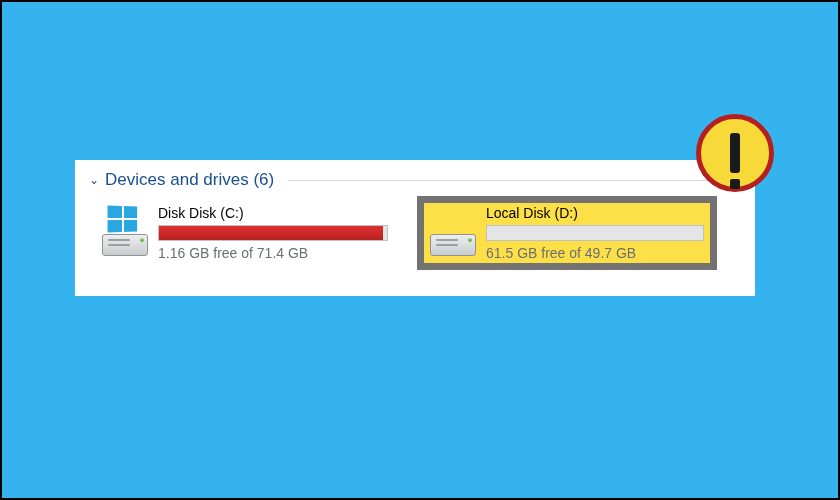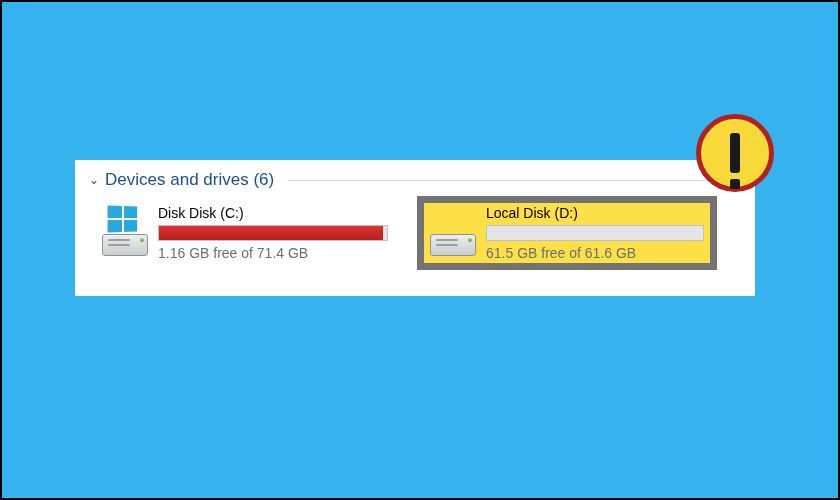--- a/index.html
+++ b/index.html
@@ -194,21 +194,21 @@
 
     <div class="drive selected">
       <div class="drive-icon">
         <div class="disk"></div>
       </div>
       <div class="drive-info">
         <div class="drive-label">Local Disk (D:)</div>
         <div class="bar">
           <div class="fill blue" style="width:0.2%"></div>
         </div>
-        <div class="drive-free">61.5 GB free of 61.6 GB</div>
+        <div class="drive-free">61.5 GB free of 49.7 GB</div>
       </div>
     </div>
 
   </div>
 </div>
 
 <div class="alert-badge">
   <div class="bang"></div>
 </div>
 

